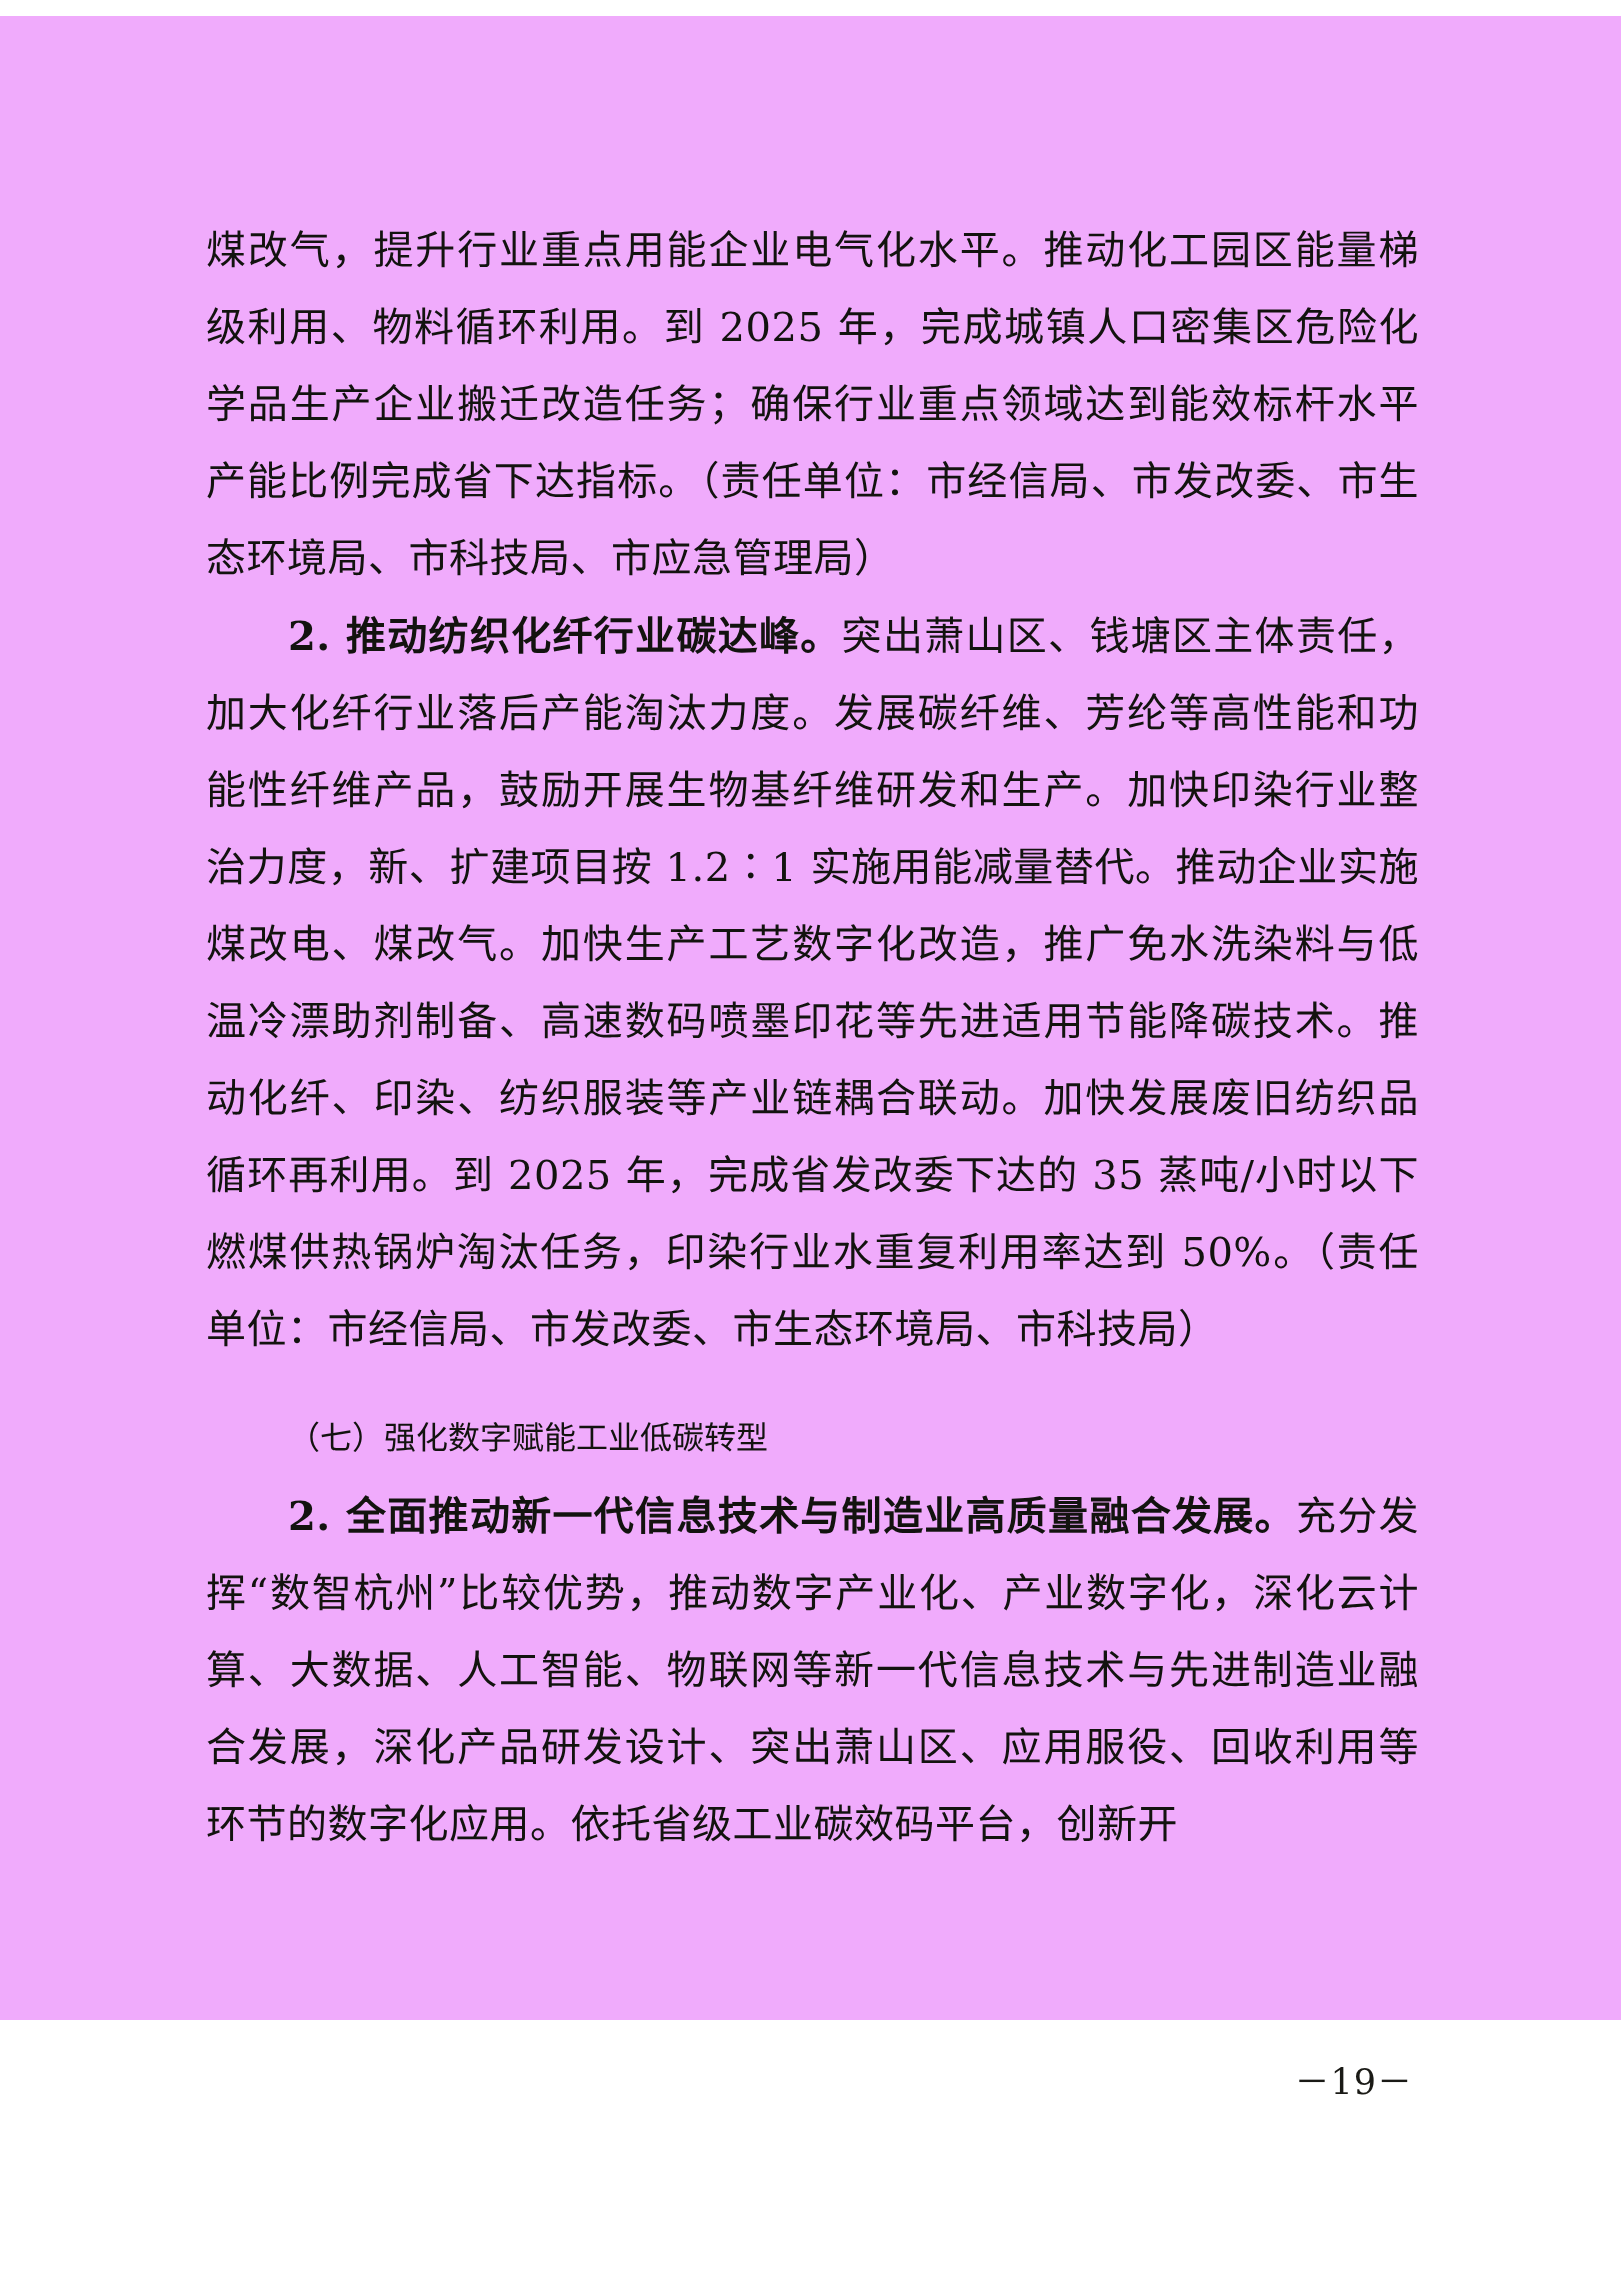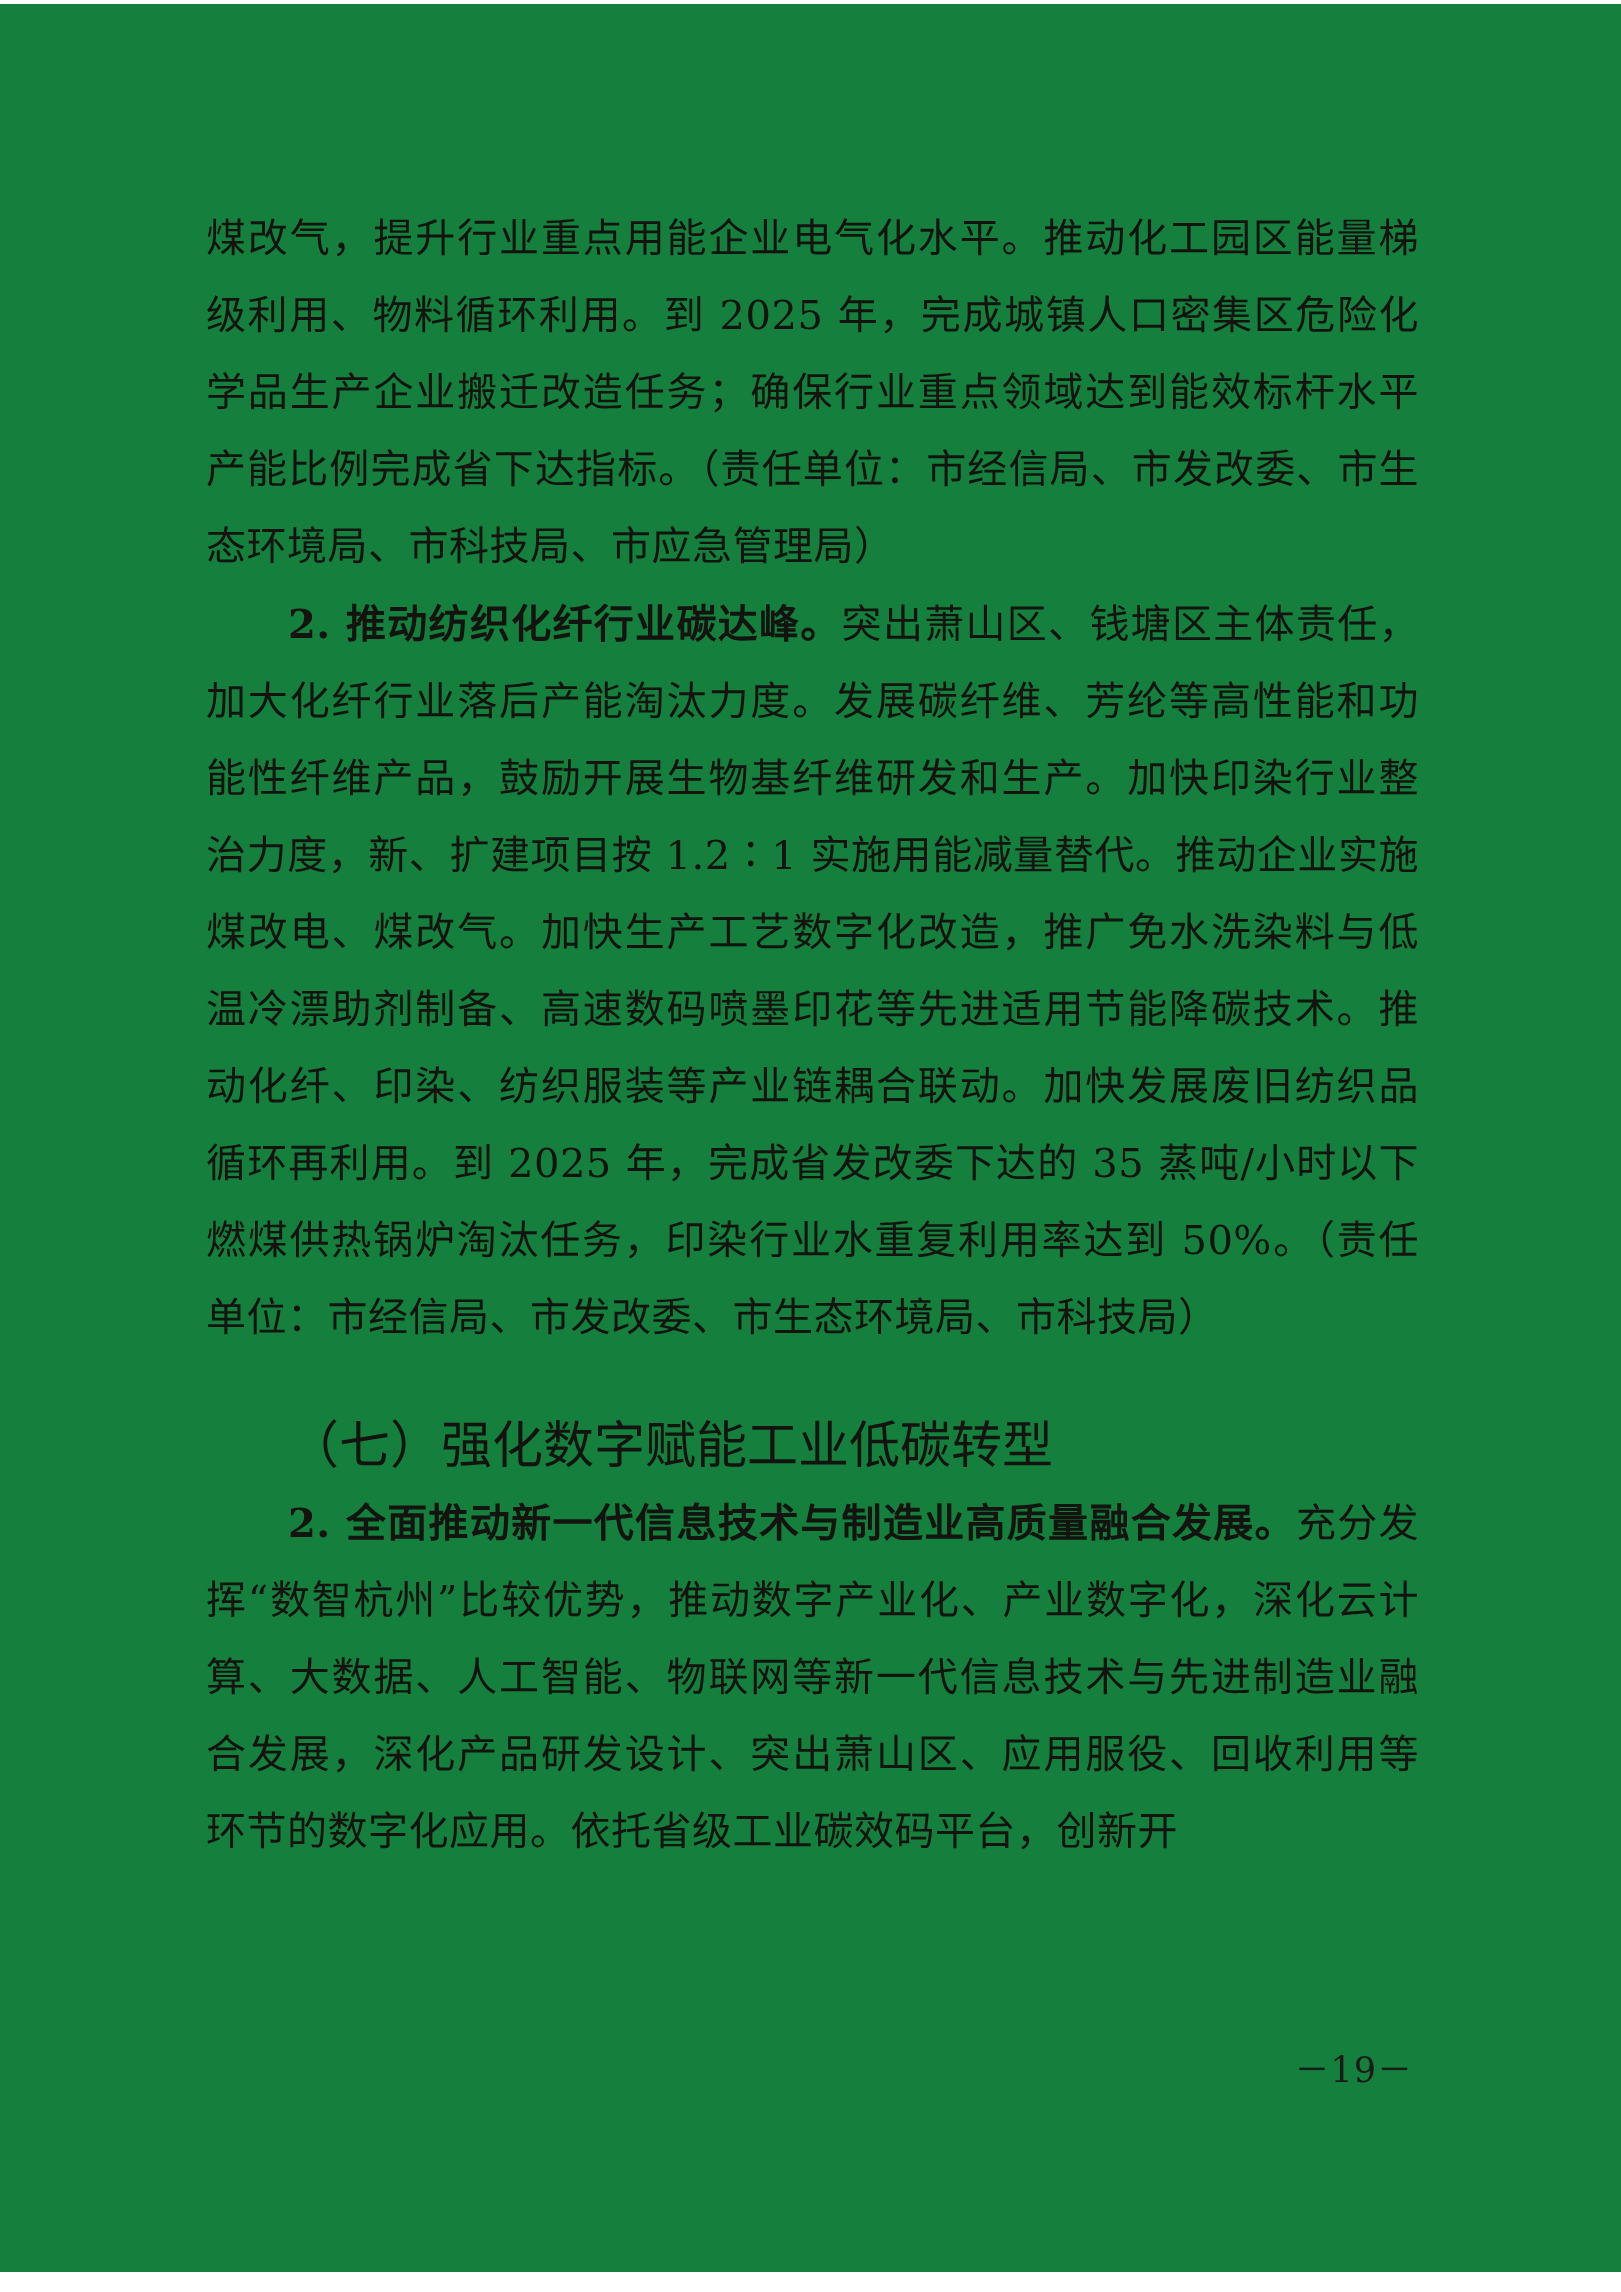--- a/index.html
+++ b/index.html
@@ -10,24 +10,24 @@
   body {
     width: 1621px;
     height: 2293px;
     font-family: "DejaVu Serif", "Liberation Serif", serif;
     color: #111111;
     position: relative;
     overflow: hidden;
   }
   .page {
     position: absolute;
-    left: 0; top: 4px;
+    left: 0; top: 16px;
     width: 1621px;
-    height: 2268px;
-    background: #15803d;
+    height: 2004px;
+    background: #f0abfc;
   }
   .content {
     position: absolute;
     left: 206px;
     top: 196px;
     width: 1213px;
   }
   .para {
     font-size: 40px;
     line-height: 77px;
@@ -37,21 +37,21 @@
     margin: 0 0 0 0;
     color: #13130f;
   }
   .indent2 {
     text-indent: 82px;
   }
   .bold-lead {
     font-weight: bold;
   }
   .heading-para {
-    font-size: 51px;
+    font-size: 32px;
     line-height: 77px;
     text-indent: 82px;
     color: #13130f;
   }
   .page-number {
     position: absolute;
     right: 208px;
     top: 2037px;
     font-size: 35px;
     letter-spacing: 1px;

